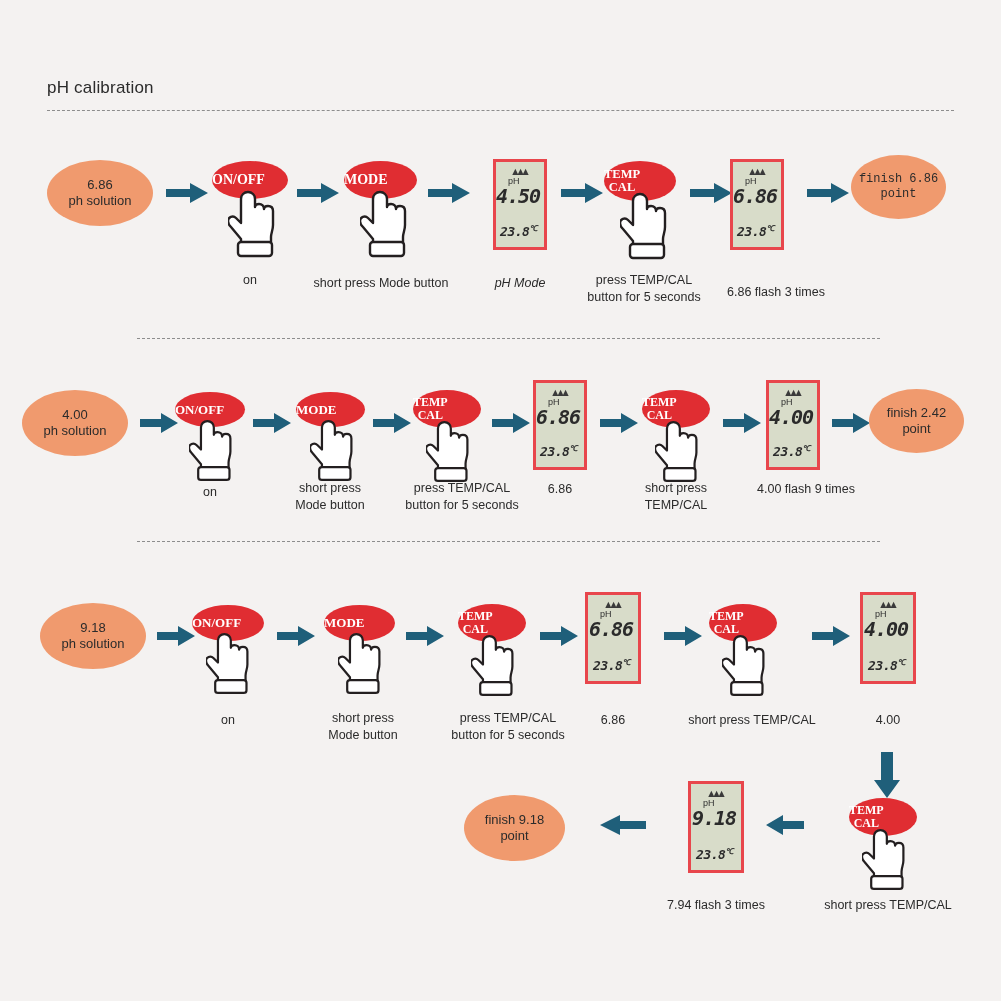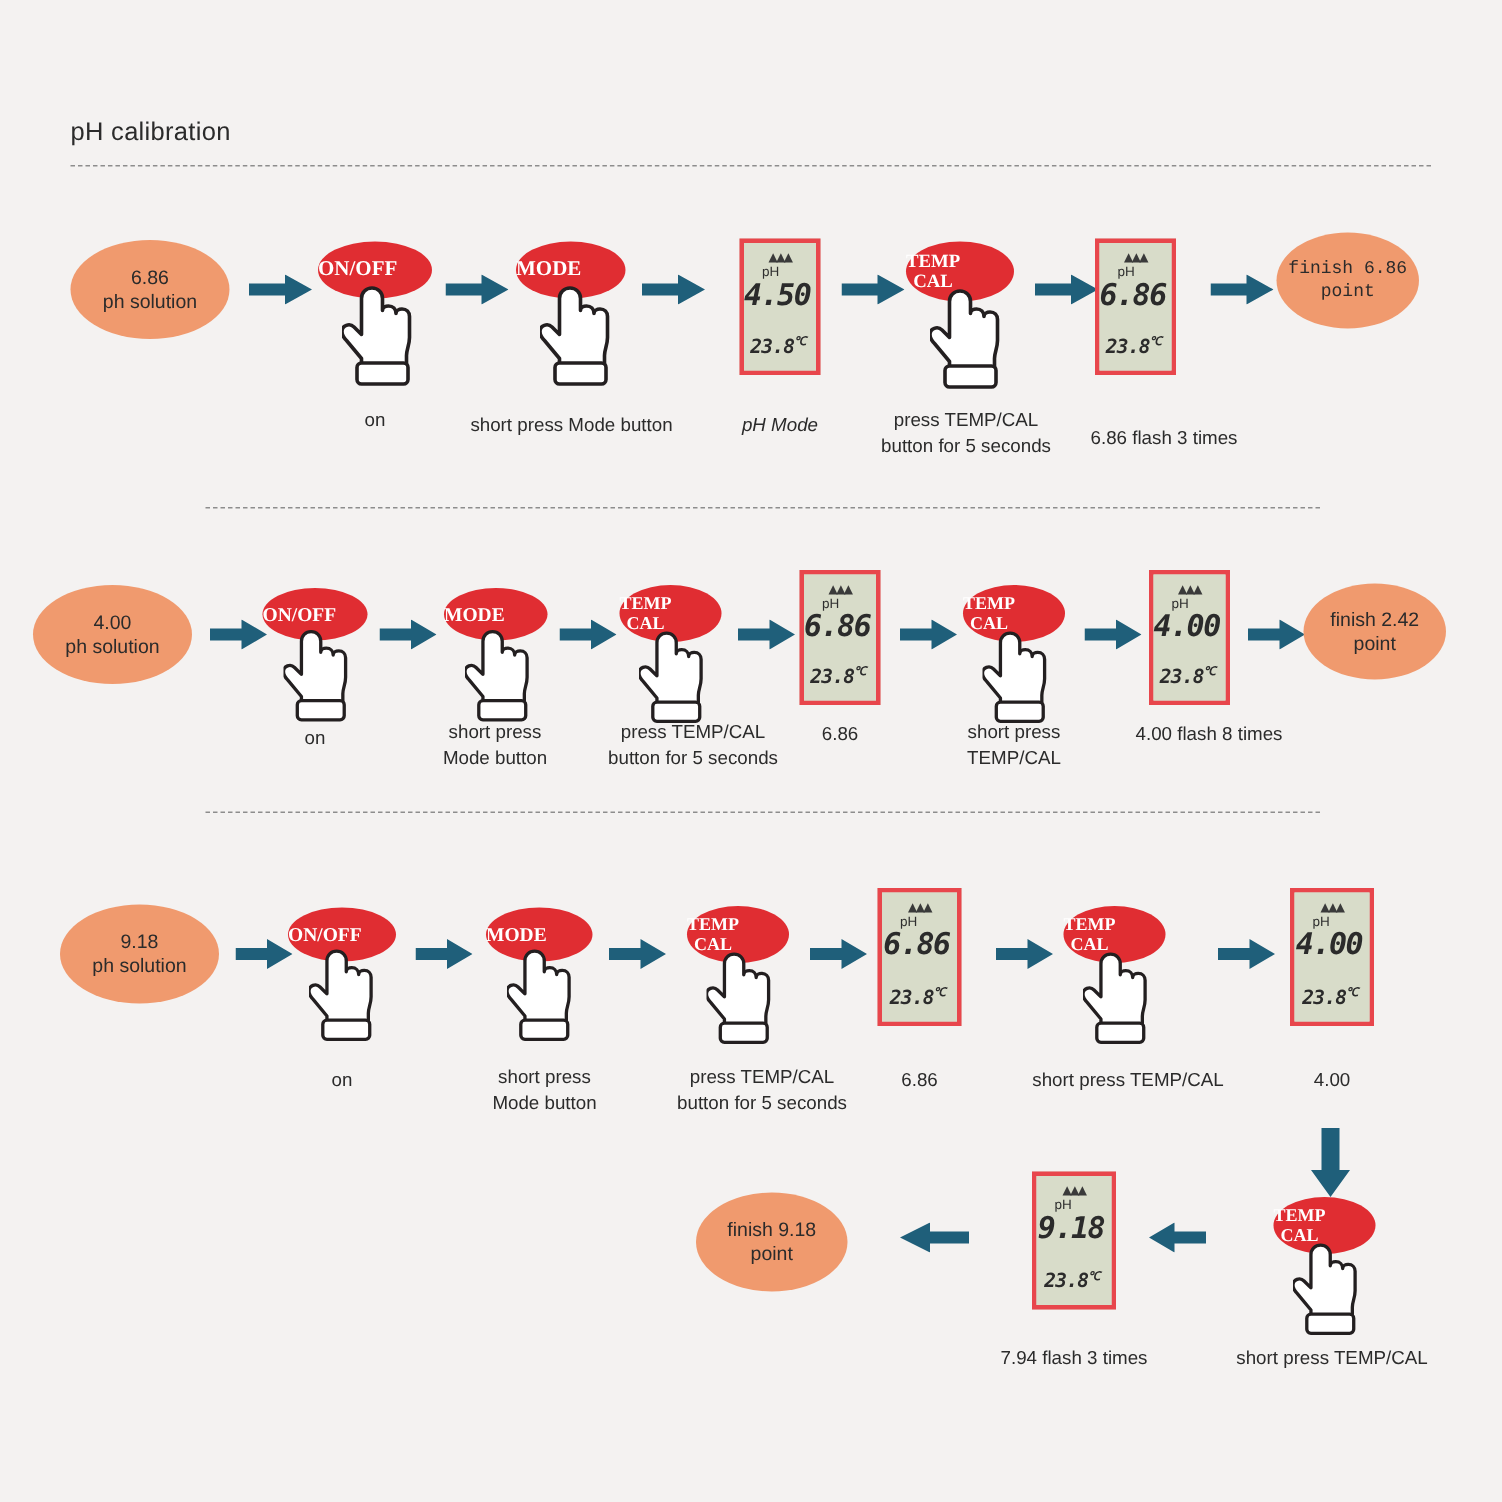--- a/index.html
+++ b/index.html
@@ -366,21 +366,21 @@
   <div class="meter" style="left:766px; top:380px; width:54px; height:90px;">
     <div class="meter-inner">
       <div class="bat">▲▲▲</div>
       <div class="ph">pH</div>
       <div class="main">4.00</div>
       <div class="temp">
         <span>23.8</span><sup>℃</sup>
       </div>
     </div>
   </div>
-  <div class="caption" style="left:730px; top:481px; width:152px;">4.00 flash 8 times</div>
+  <div class="caption" style="left:730px; top:481px; width:152px;">4.00 flash 9 times</div>
 
   <div class="arrow" style="left:832px; top:413px;">
     <svg width="38" height="20" viewBox="0 0 38 20">
         <path d="M0 6 h21 v-6 l17 10 -17 10 v-6 H0 z" fill="#1f5f7a"></path>
       </svg>
   </div>
 
   <div class="node ellipse-orange" style="left:869px; top:389px; width:95px; height:64px; font-size:13px;">
     <div>
       <span class="l1">finish 2.42</span>

